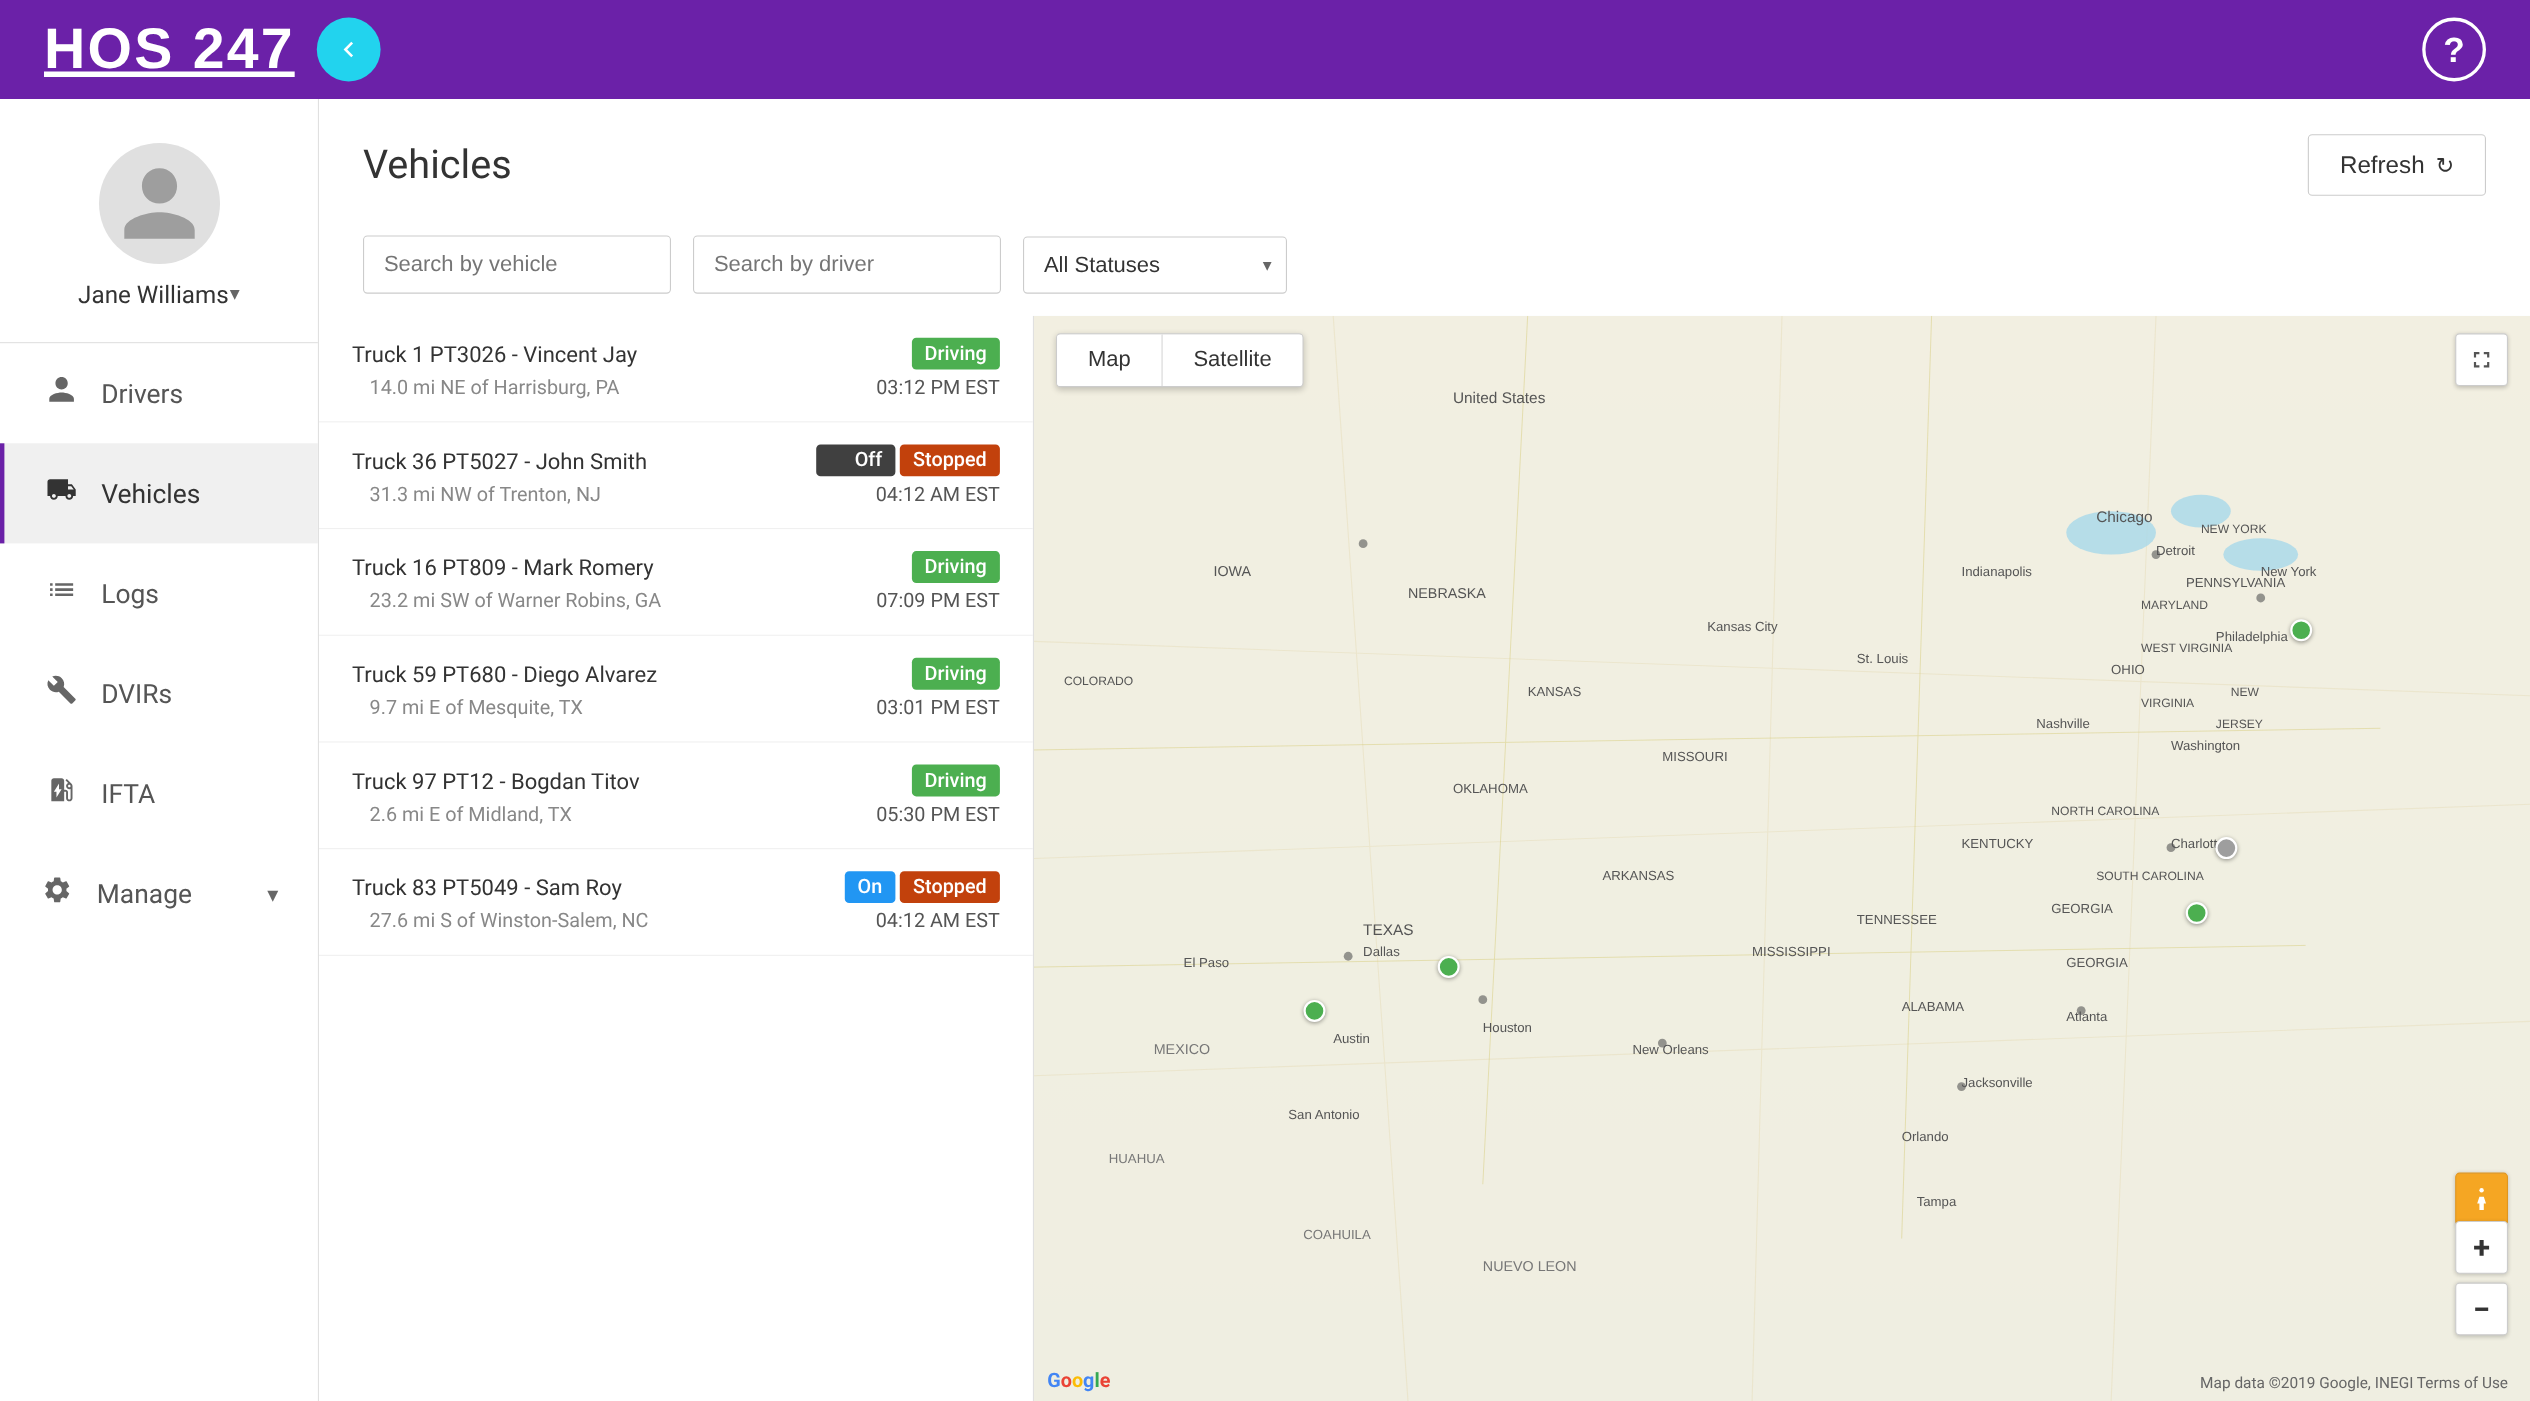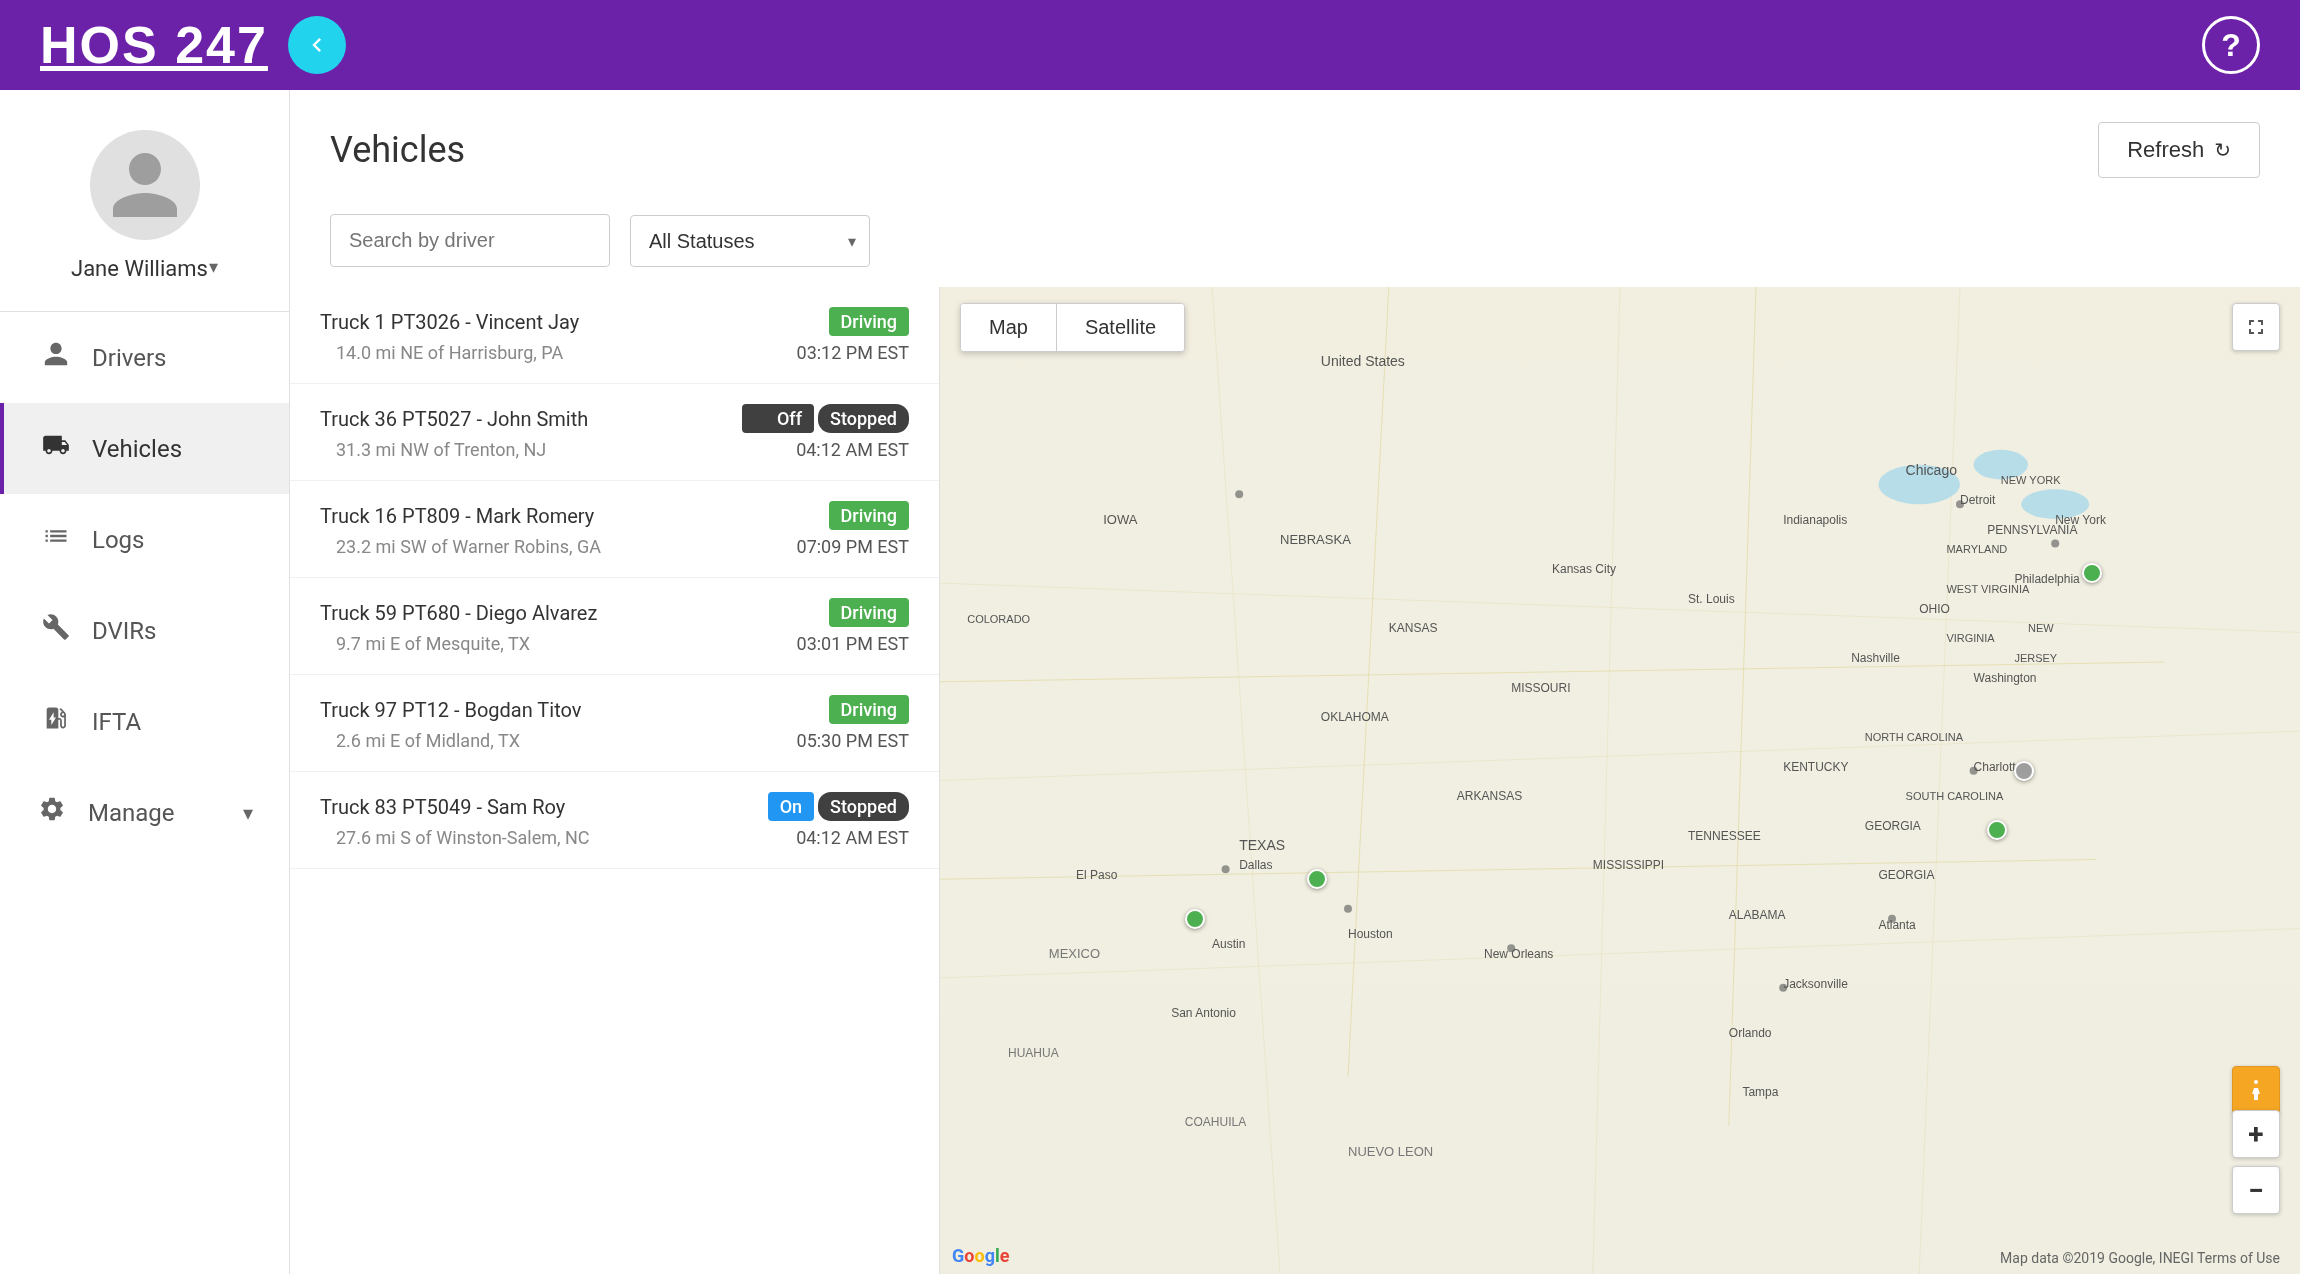--- a/index.html
+++ b/index.html
@@ -268,21 +268,21 @@
       color: #555;
     }
     .status-badge {
       padding: 4px 12px;
       border-radius: 4px;
       font-size: 18px;
       font-weight: 500;
       color: white;
     }
     .status-driving { background: #4caf50; }
-    .status-stopped { background: #404040; border-radius: 13px; }
+    .status-stopped { background: #c2410c; }
     .status-off { background: #404040; padding-left: 35px; }
     .status-on { background: #2196F3; }
     .badge-group {
       display: flex;
       gap: 4px;
       align-items: center;
     }
 
     
     .map-area {
@@ -476,20 +476,21 @@
 
     <div class="page-header">
       <h1 class="page-title">Vehicles</h1>
       <button class="refresh-btn">
         <span>Refresh</span>
         <span style="font-size:20px;">↻</span>
       </button>
     </div>
 
     <div class="filters">
+      <input type="text" class="search-input" placeholder="Search by vehicle" style="">
       <input type="text" class="search-input" placeholder="Search by driver" style="">
       <div class="status-select-wrapper">
         <select>
           <option>All Statuses</option>
           <option>Driving</option>
           <option>Stopped</option>
           <option>Off Duty</option>
         </select>
         <span class="select-arrow">▾</span>
       </div>

